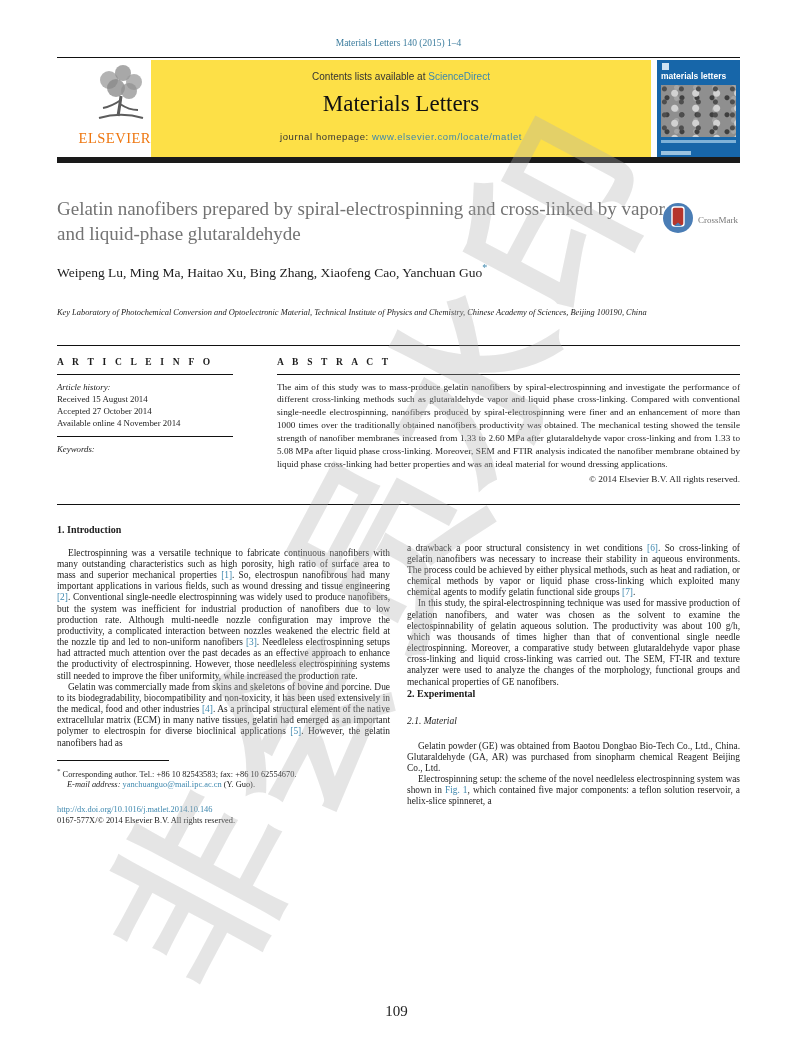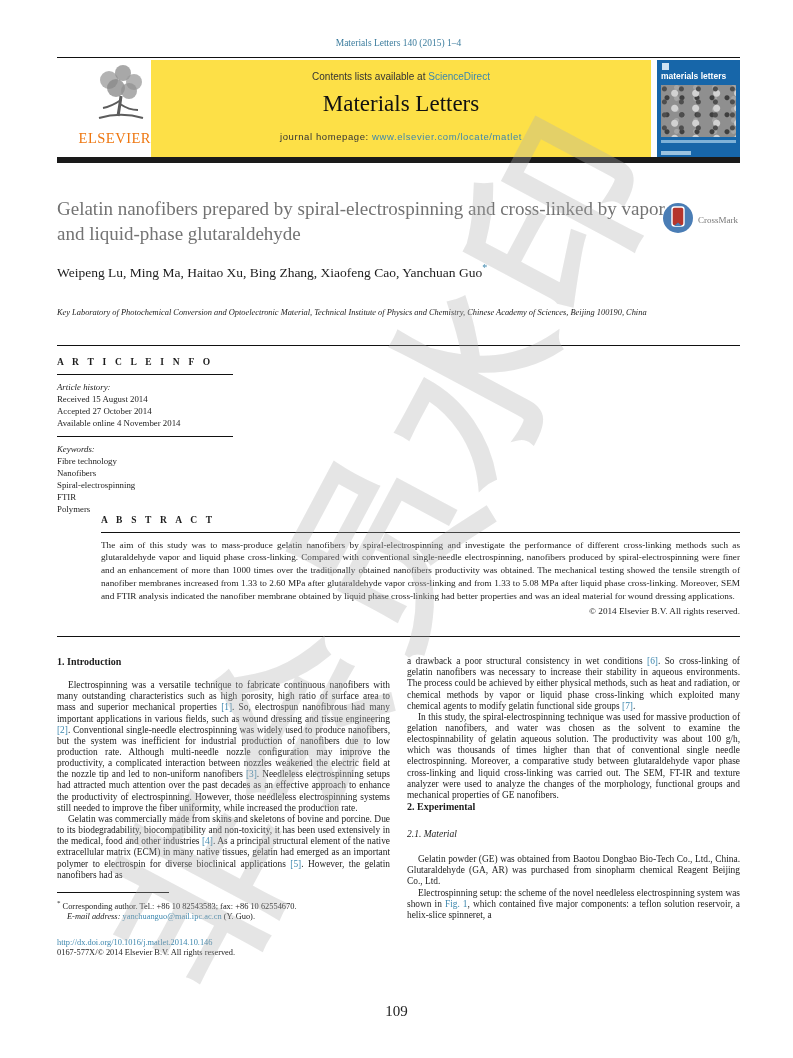--- a/index.html
+++ b/index.html
@@ -52,32 +52,32 @@
   
   .title-row { position:relative; margin-top:33px; }
   .article-title { font-size:19px; font-weight:normal; line-height:25px; width:630px; color:#737373; }
   .crossmark { position:absolute; right:2px; top:6px; display:flex; align-items:center; gap:4px; cursor:pointer; }
   .crossmark-text { font-size:9px; color:#777; font-family:"Liberation Serif", serif; }
   .authors { margin-top:16px; font-size:13.5px; }
   .authors .star { color:#3d87ae; vertical-align:super; font-size:10px; }
   .affiliation { margin-top:26px; font-size:8.4px; font-style:italic; line-height:11px; width:600px; }
 
   
-  .info-abstract { margin-top:27px; border-top:1.2px solid #111; border-bottom:1.2px solid #111; display:flex; padding:11px 0 20px 0;flex-direction:column; }
+  .info-abstract { margin-top:27px; border-top:1.2px solid #111; border-bottom:1.2px solid #111; display:flex; padding:11px 0 20px 0; }
   .info-col { width:176px; flex-shrink:0; }
   .abstract-col { flex:1; margin-left:44px; }
   .block-heading { font-size:9.5px; font-weight:bold; letter-spacing:3.2px; }
   .info-rule { border-top:1px solid #111; margin-top:7px; margin-bottom:6px; }
   .info-col .small { font-size:8.8px; line-height:12px; }
   .italic { font-style:italic; }
   .abstract-text { font-size:9.2px; line-height:12.9px; text-align:justify; margin-top:5px; }
   .abstract-copyright { font-size:9.2px; text-align:right; margin-top:3px; }
 
   
-  .columns { margin-top:19px; display:flex; }
+  .columns { margin-top:19px; display:flex;align-items:center; }
   .col { width:333px; }
   .col + .col { margin-left:17px; }
   .sec-heading { font-size:10px; font-weight:bold; margin-bottom:13px; }
   .sub-heading { font-size:9.5px; font-style:italic; margin-top:17px; margin-bottom:15px; }
   .body-para { font-size:9.4px; line-height:11.15px; text-align:justify; }
   .body-para.indent { text-indent:11px; }
   .ref { color:#3d87ae; cursor:pointer; }
 
   
   .footnote { margin-top:11px; }
@@ -165,27 +165,20 @@
         <div class="info-rule"></div>
         <div class="small">
           <div class="italic">Article history:</div>
           <div>Received 15 August 2014</div>
           <div>Accepted 27 October 2014</div>
           <div>Available online 4 November 2014</div>
         </div>
         <div class="info-rule"></div>
         <div class="small">
           <div class="italic">Keywords:</div>
-          <div>
-              <div>Fibre technology</div>
-              <div>Nanofibers</div>
-              <div>Spiral-electrospinning</div>
-              <div>FTIR</div>
-              <div>Polymers</div>
-            </div>
         </div>
       </div>
       <div class="abstract-col">
         <div class="block-heading">A B S T R A C T</div>
         <div class="info-rule"></div>
         <p class="abstract-text">The aim of this study was to mass-produce gelatin nanofibers by spiral-electrospinning and investigate the performance of different cross-linking methods such as glutaraldehyde vapor and liquid phase cross-linking. Compared with conventional single-needle electrospinning, nanofibers produced by spiral-electrospinning were finer and an enhancement of more than 1000 times over the traditionally obtained nanofibers productivity was obtained. The mechanical testing showed the tensile strength of nanofiber membranes increased from 1.33 to 2.60 MPa after glutaraldehyde vapor cross-linking and from 1.33 to 5.08 MPa after liquid phase cross-linking. Moreover, SEM and FTIR analysis indicated the nanofiber membrane obtained by liquid phase cross-linking had better properties and was an ideal material for wound dressing applications.</p>
         <div class="abstract-copyright">© 2014 Elsevier B.V. All rights reserved.</div>
       </div>
     </div>
 

